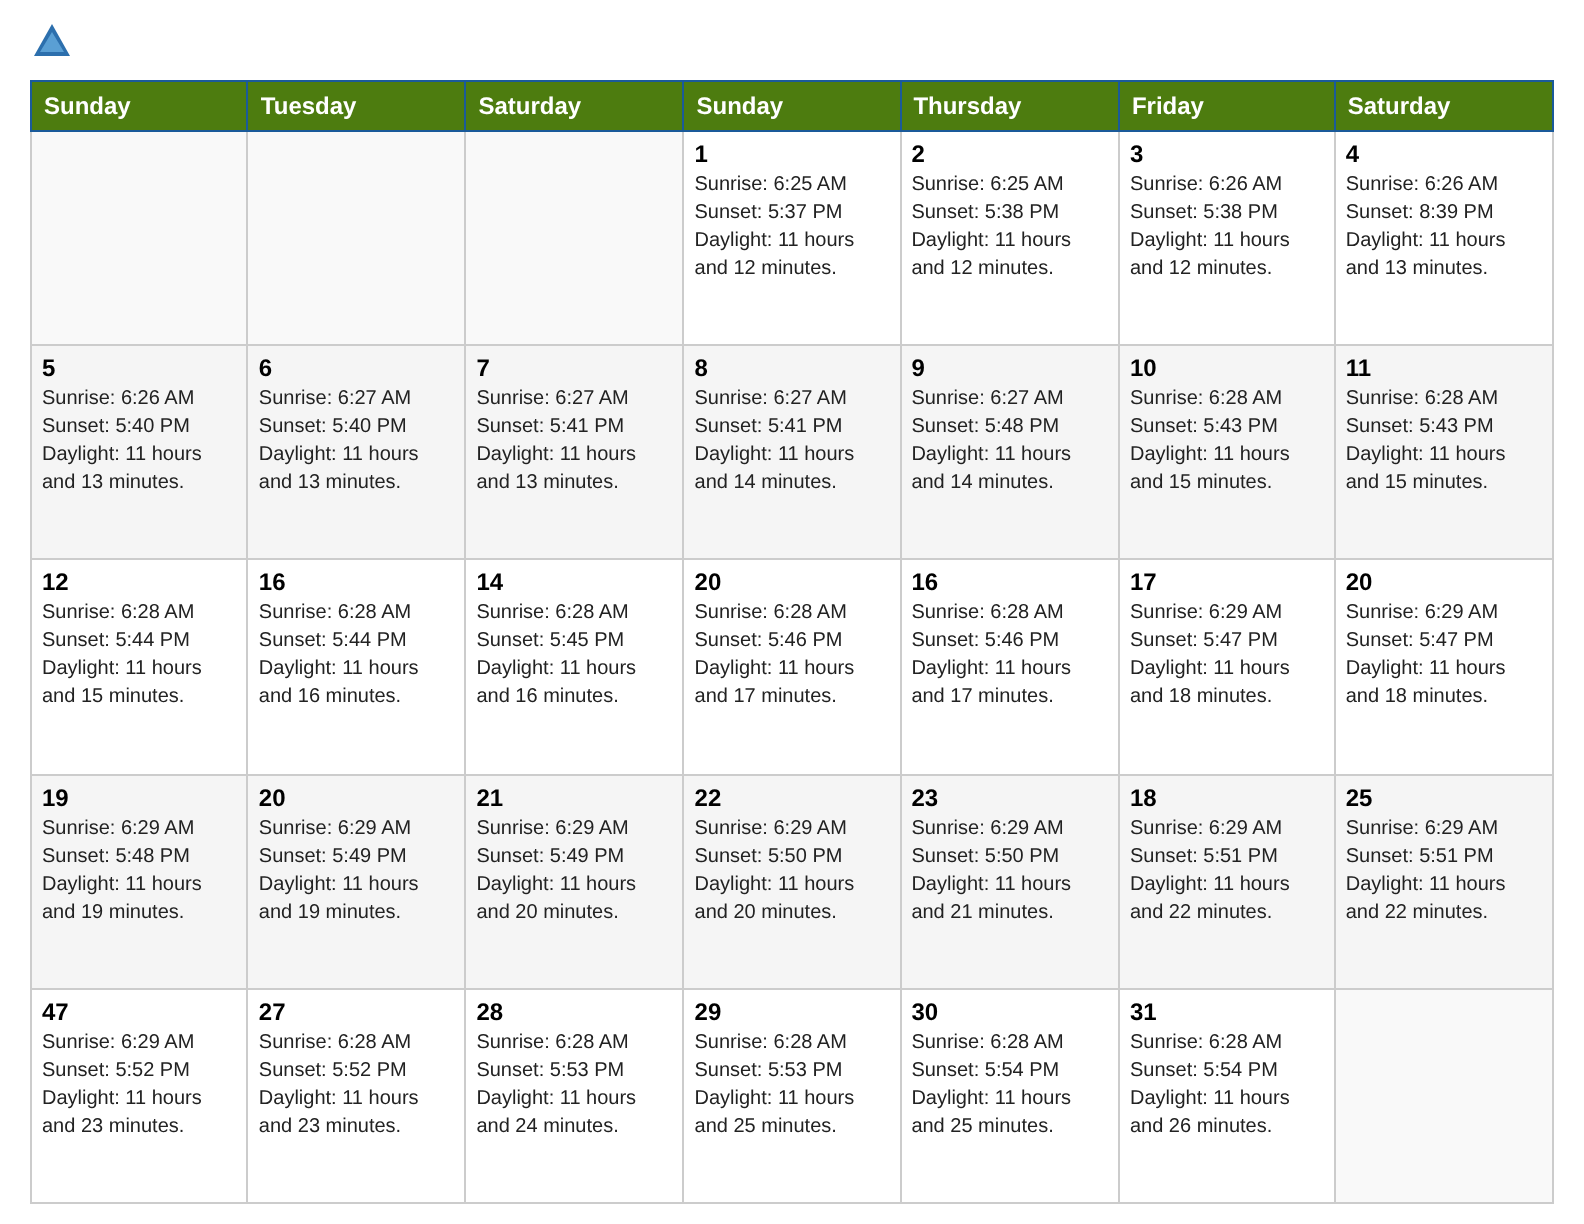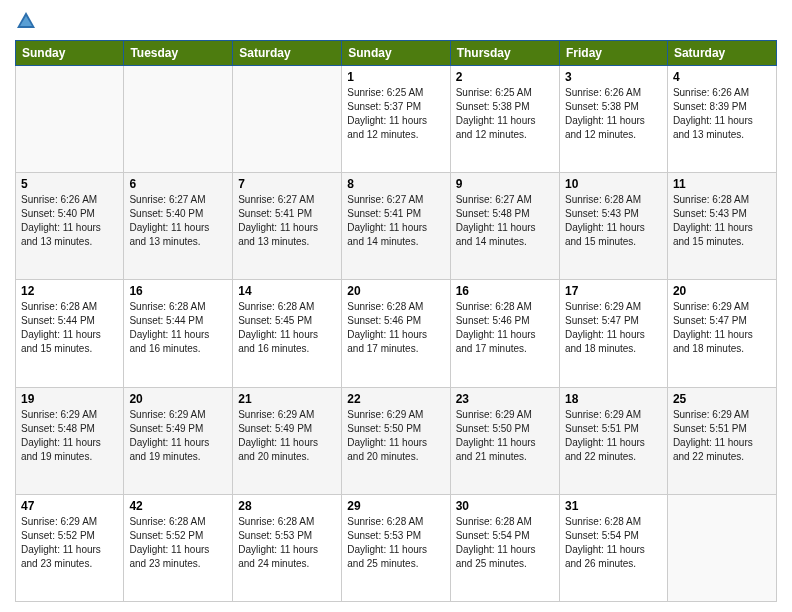--- a/index.html
+++ b/index.html
@@ -347,21 +347,21 @@
         <tr>
           <td>
             <span class="day-num">47</span>
             <div class="day-info">
               <div>Sunrise: 6:29 AM</div>
               <div>Sunset: 5:52 PM</div>
               <div>Daylight: 11 hours and 23 minutes.</div>
             </div>
           </td>
           <td>
-            <span class="day-num">42</span>
+            <span class="day-num">27</span>
             <div class="day-info">
               <div>Sunrise: 6:28 AM</div>
               <div>Sunset: 5:52 PM</div>
               <div>Daylight: 11 hours and 23 minutes.</div>
             </div>
           </td>
           <td>
             <span class="day-num">28</span>
             <div class="day-info">
               <div>Sunrise: 6:28 AM</div>

